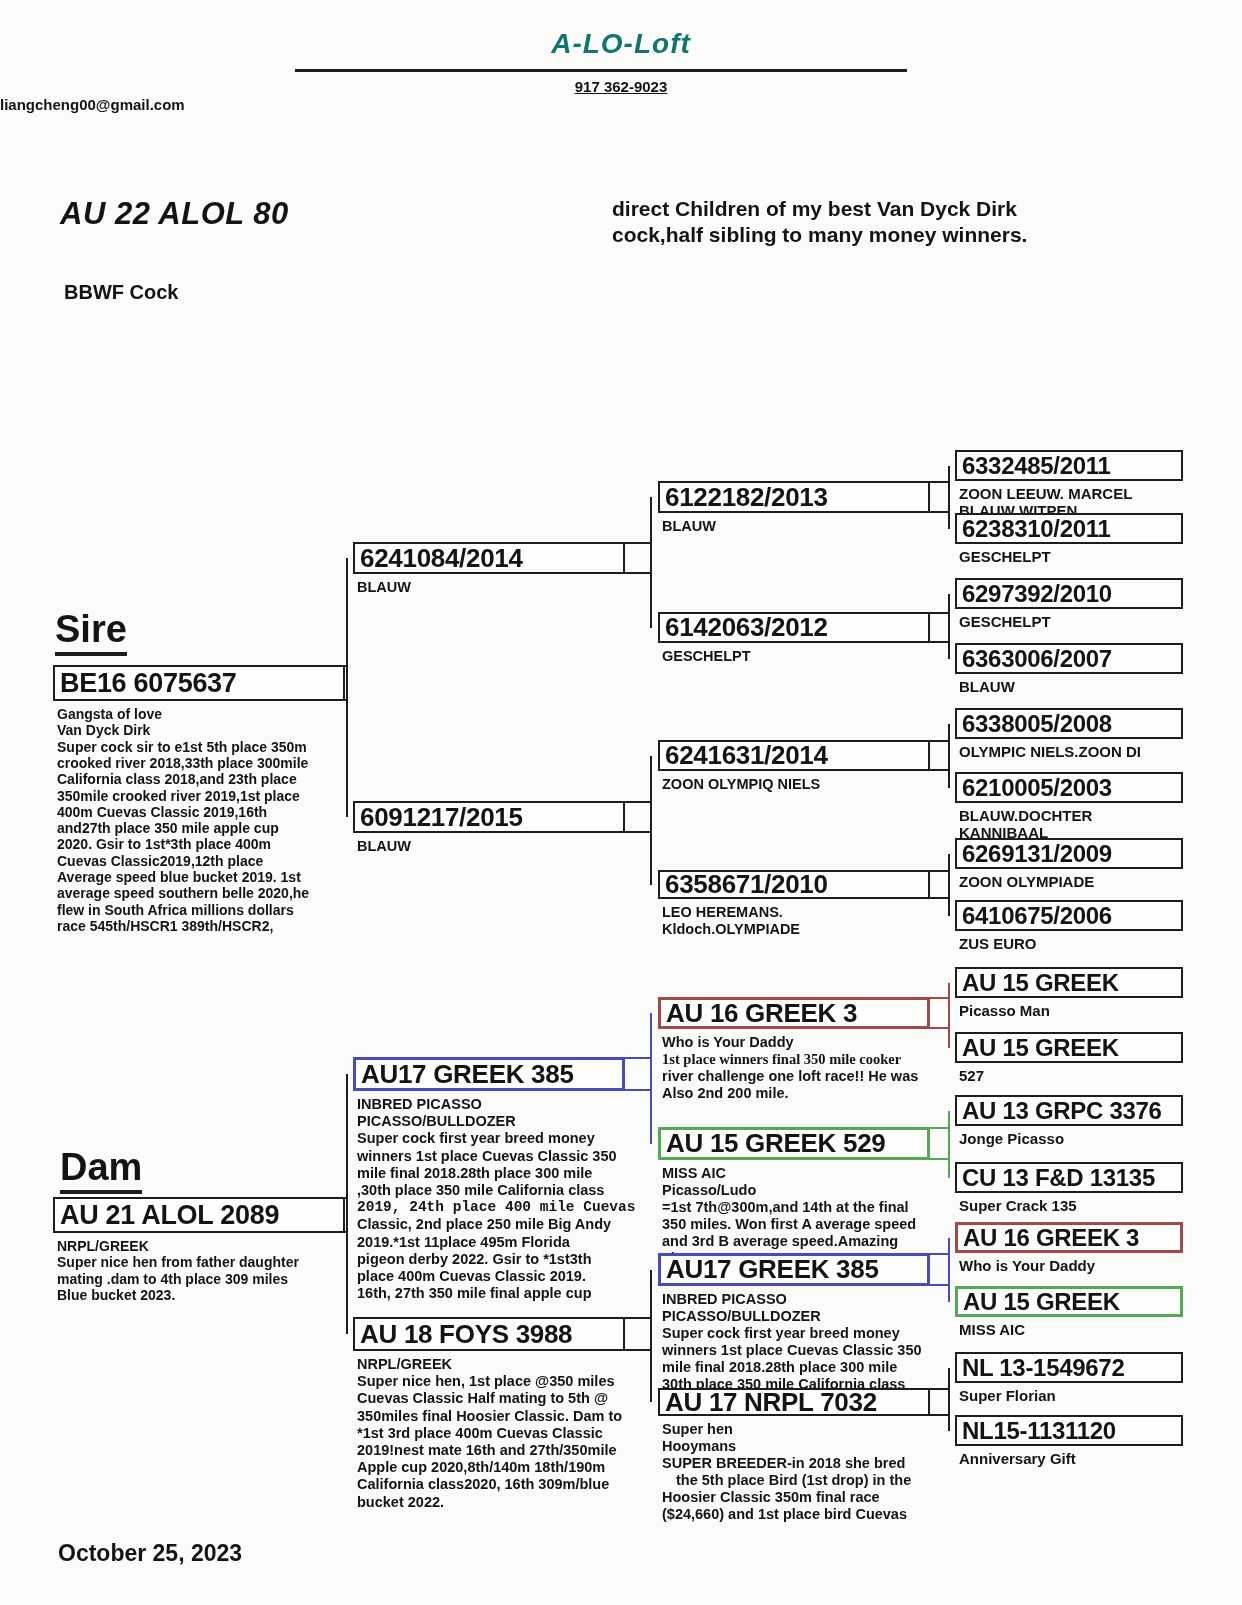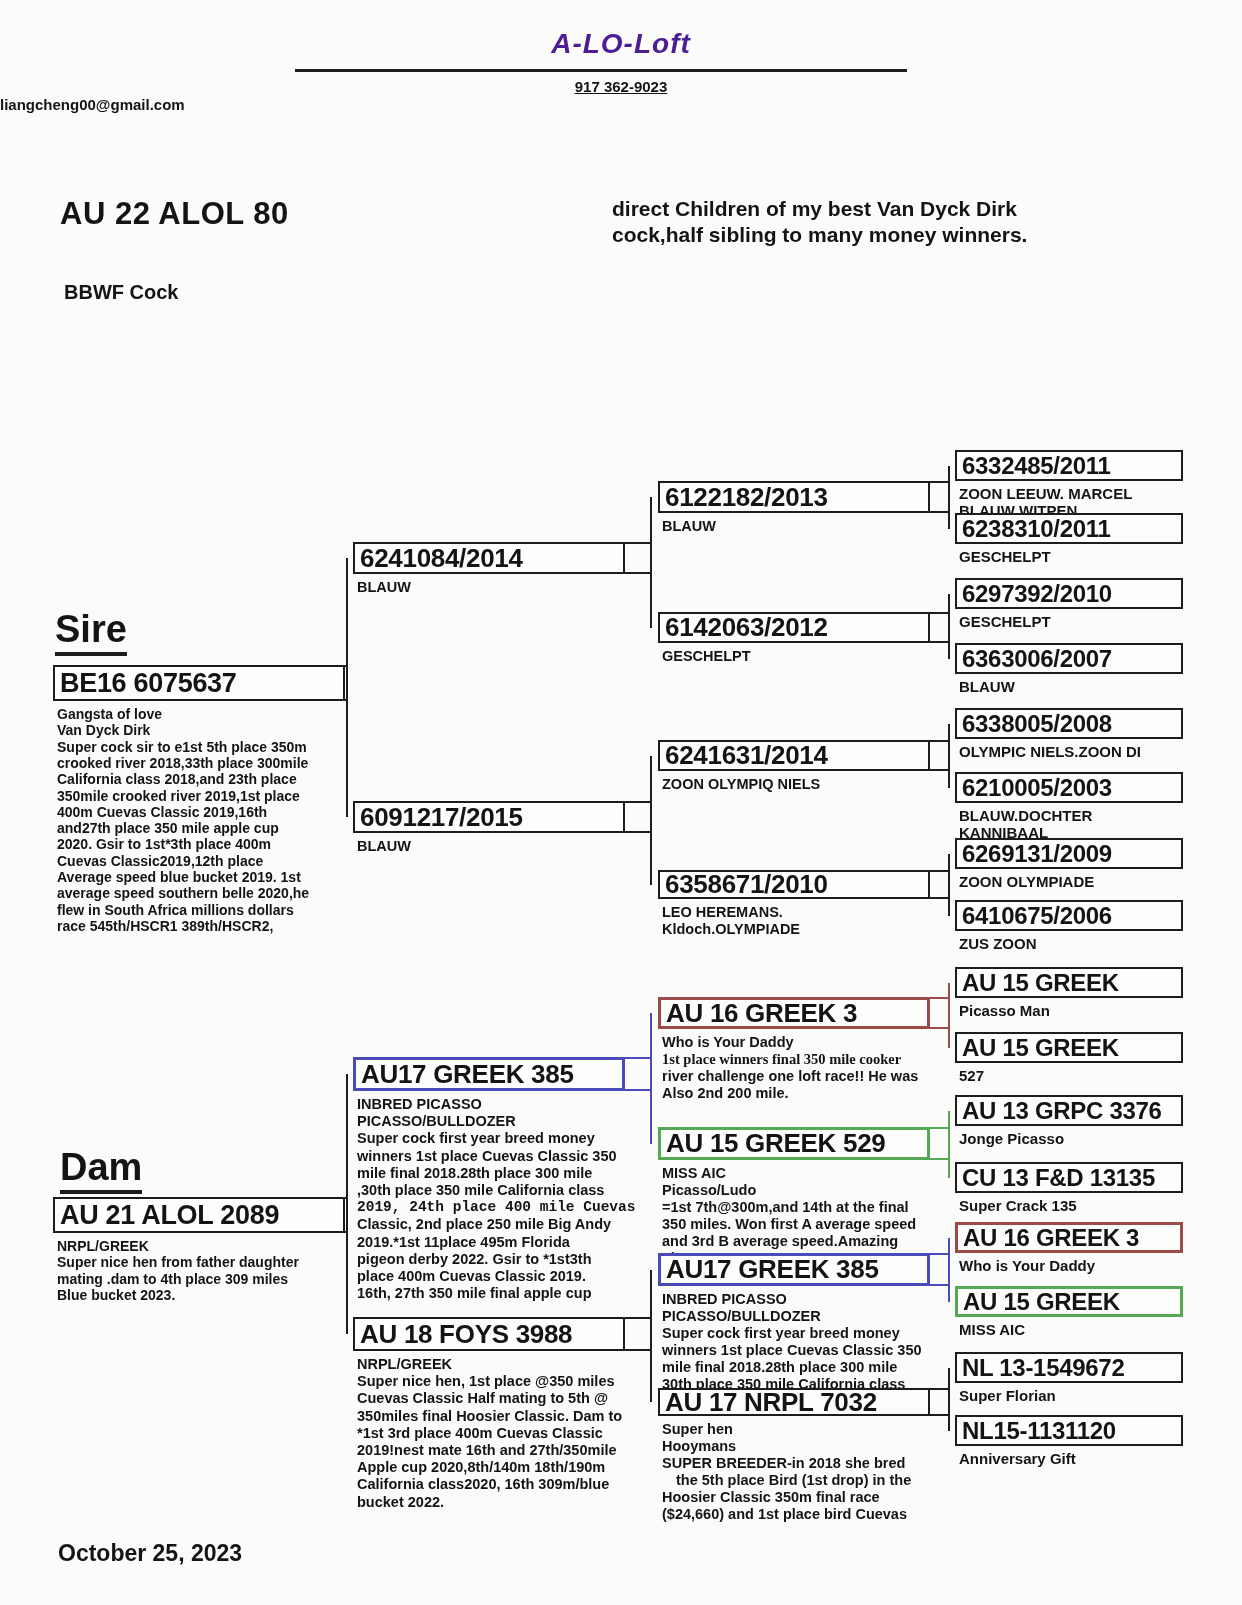--- a/index.html
+++ b/index.html
@@ -4,40 +4,40 @@
 <style>
   html,body{margin:0;padding:0;background:#e8e8e6;}
   .page{position:relative;width:1242px;height:1605px;margin:0 auto;background:#fbfbf9;
         font-family:"Liberation Sans", sans-serif;color:#141414;overflow:hidden;}
   .abs{position:absolute;}
   .loft-name{left:0;right:0;top:28px;text-align:center;font-size:28px;font-weight:bold;
              font-style:italic;letter-spacing:1px;}
   .rule{left:295px;top:69px;width:612px;height:3px;background:#1d1d1d;}
   .phone{left:0;right:0;top:78px;text-align:center;font-size:15px;font-weight:bold;text-decoration:underline;}
   .email{left:0;right:0;top:96px;text-align:left;font-size:15px;font-weight:bold;}
-  .band-title{left:60px;top:196px;font-size:31px;font-weight:bold;letter-spacing:.5px;}
+  .band-title{left:60px;top:196px;font-size:31px;font-weight:bold;letter-spacing:.5px;font-style:italic;}
   .desc1{left:612px;top:197px;font-size:21px;font-weight:bold;}
   .desc2{left:612px;top:223px;font-size:21px;font-weight:bold;}
   .colorsex{left:64px;top:281px;font-size:20px;font-weight:bold;}
   .sec-head{font-size:38px;font-weight:bold;border-bottom:4px solid #1d1d1d;padding-bottom:1px;}
   .sire-head{left:55px;top:608px;}
   .dam-head{left:60px;top:1146px;}
   .footer-date{left:58px;top:1540px;font-size:23px;font-weight:bold;}
   .pbox{position:absolute;background:#fdfdfc;display:flex;align-items:center;
         font-weight:bold;white-space:nowrap;overflow:hidden;}
   .pbox span{padding-left:5px;letter-spacing:-0.3px;}
   .plabel{position:absolute;font-weight:bold;white-space:nowrap;}
   .cline{position:absolute;}
 </style>
 </head>
 <body>
 
 <div class="page">
 
-  <div class="abs loft-name" style="color: #4c1d95;">A-LO-Loft</div>
+  <div class="abs loft-name" style="color: #0f766e;">A-LO-Loft</div>
   <div class="abs rule"></div>
   <div class="abs phone">917 362-9023</div>
   <div class="abs email">liangcheng00@gmail.com</div>
 
   <div class="abs band-title">AU 22 ALOL 80</div>
   <div class="abs desc1">direct Children of my best Van Dyck Dirk</div>
   <div class="abs desc2">cock,half sibling to many money winners.</div>
   <div class="abs colorsex">BBWF Cock</div>
 
   <div class="abs sec-head sire-head">Sire</div>
@@ -154,21 +154,21 @@
       </div>
       <div class="plabel" style="left: 959px; top: 808px; font-size: 15px; line-height: 16.5px;">BLAUW.DOCHTER</div>
       <div class="plabel" style="left: 959px; top: 824.5px; font-size: 15px; line-height: 16.5px;">KANNIBAAL</div>
       <div class="pbox" style="left: 955px; top: 838px; width: 224px; height: 27px; border: 2px solid rgb(29, 29, 29); font-size: 24px;">
         <span>6269131/2009</span>
       </div>
       <div class="plabel" style="left: 959px; top: 874px; font-size: 15px; line-height: 16.5px;">ZOON OLYMPIADE</div>
       <div class="pbox" style="left: 955px; top: 900px; width: 224px; height: 27px; border: 2px solid rgb(29, 29, 29); font-size: 24px;">
         <span>6410675/2006</span>
       </div>
-      <div class="plabel" style="left: 959px; top: 936px; font-size: 15px; line-height: 16.5px;">ZUS ZOON</div>
+      <div class="plabel" style="left: 959px; top: 936px; font-size: 15px; line-height: 16.5px;">ZUS EURO</div>
       <div class="pbox" style="left: 53px; top: 1197px; width: 288px; height: 32px; border: 2px solid rgb(29, 29, 29); font-size: 27px;">
         <span>AU 21 ALOL 2089</span>
       </div>
       <div class="plabel" style="left: 57px; top: 1238px; font-size: 14px; line-height: 16.3px;">NRPL/GREEK</div>
       <div class="plabel" style="left: 57px; top: 1254.3px; font-size: 14px; line-height: 16.3px;">Super nice hen from father daughter</div>
       <div class="plabel" style="left: 57px; top: 1270.6px; font-size: 14px; line-height: 16.3px;">mating .dam to 4th place 309 miles</div>
       <div class="plabel" style="left: 57px; top: 1286.9px; font-size: 14px; line-height: 16.3px;">Blue bucket 2023.</div>
       <div class="pbox" style="left: 353px; top: 1057px; width: 266px; height: 28px; border: 3px solid rgb(74, 74, 184); font-size: 26px;">
         <span>AU17 GREEK 385</span>
       </div>

